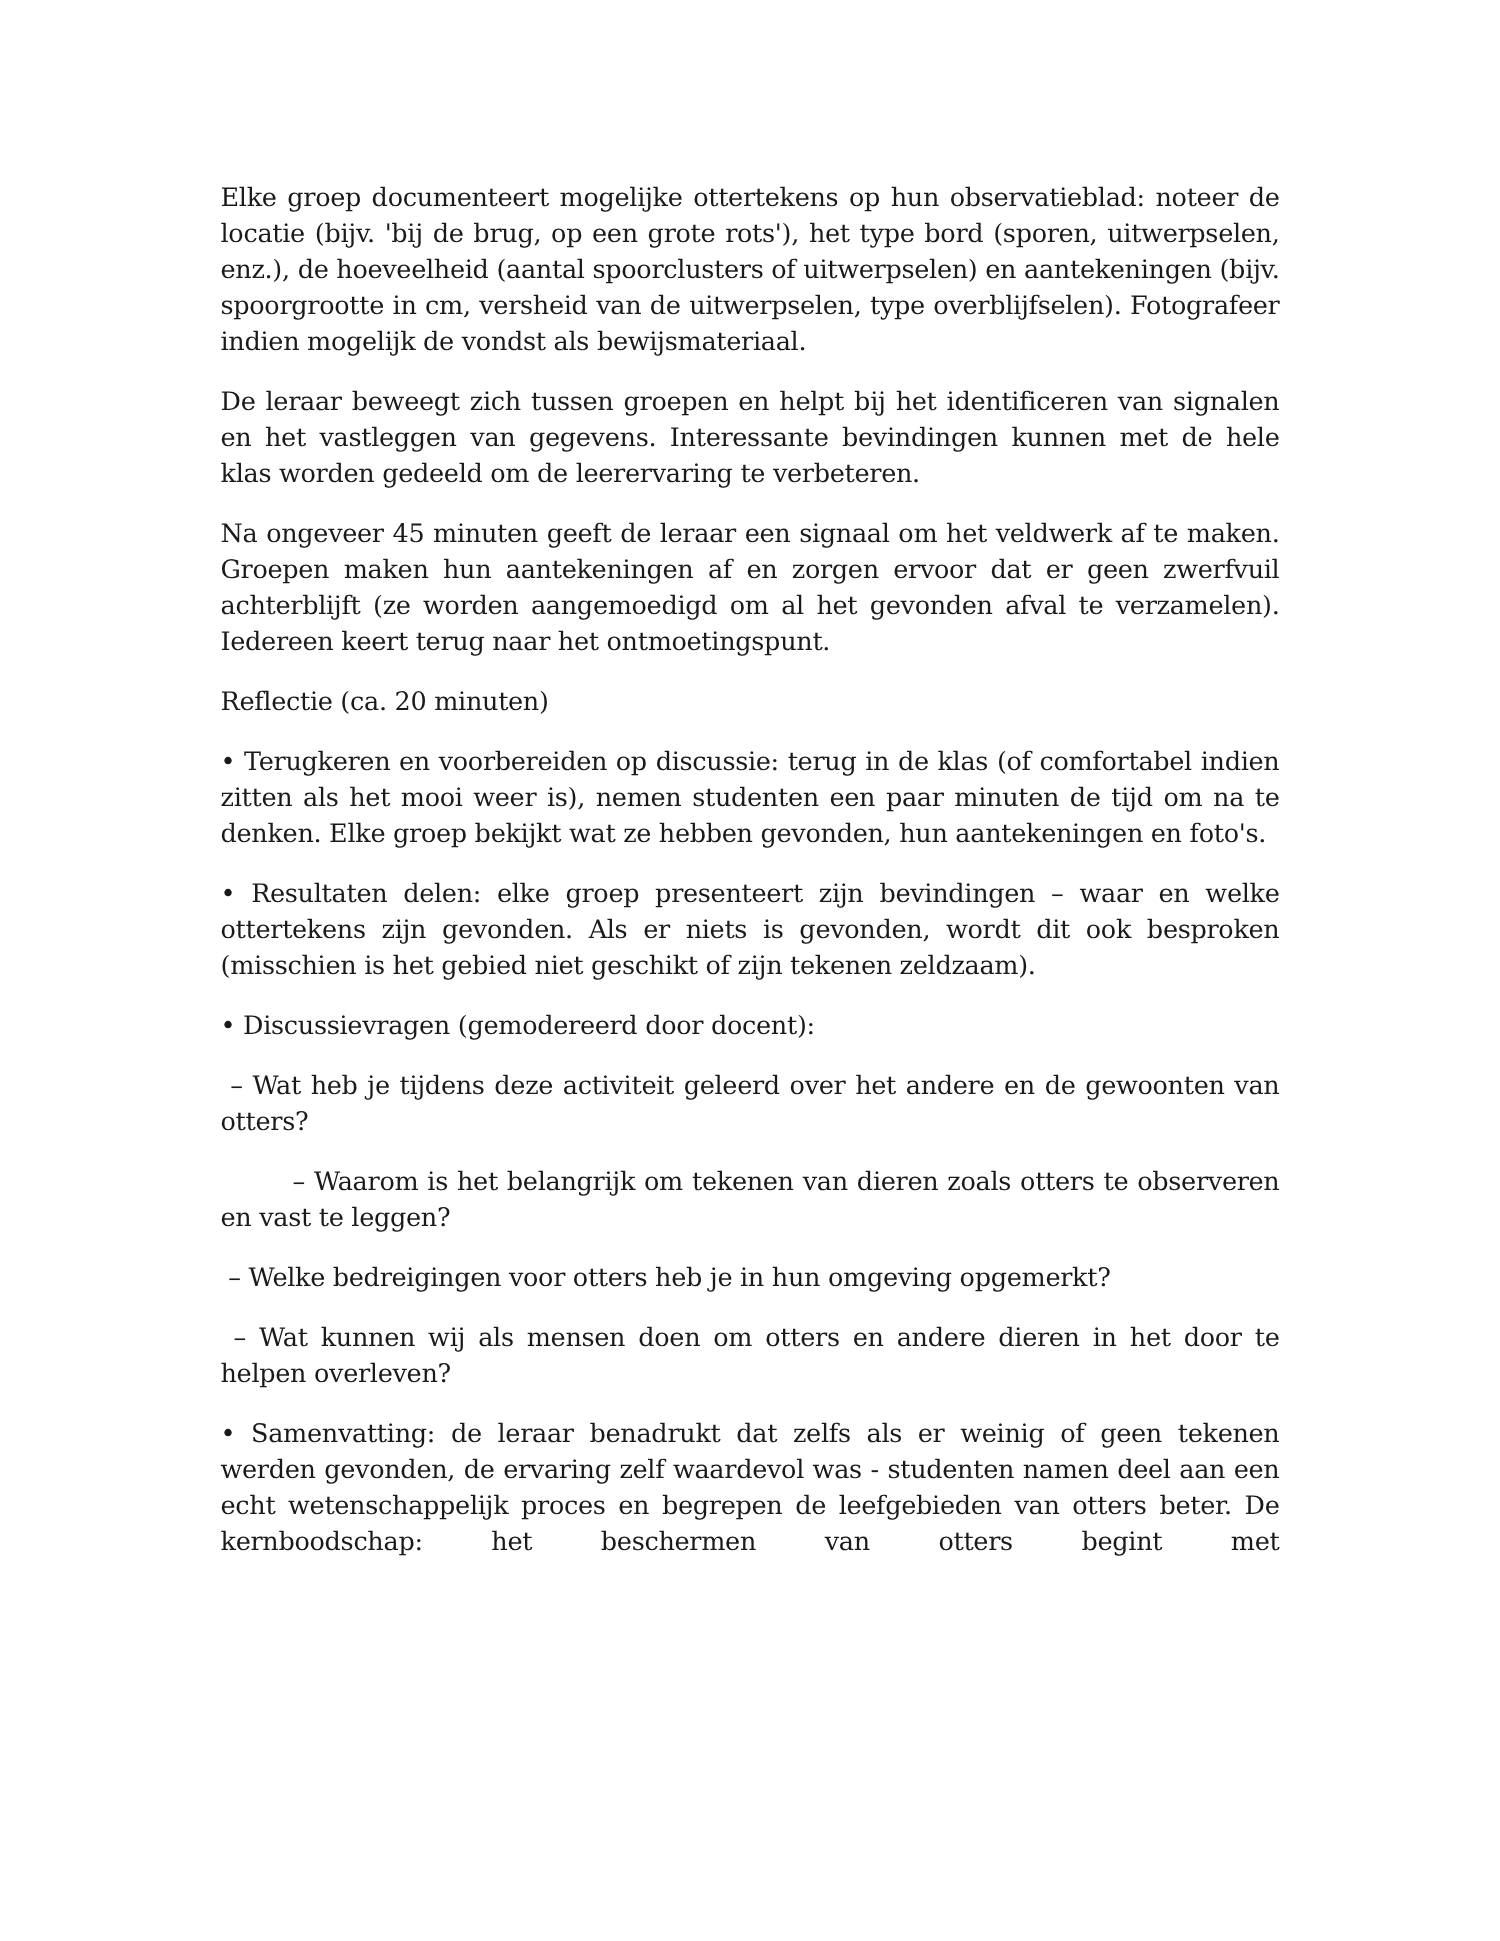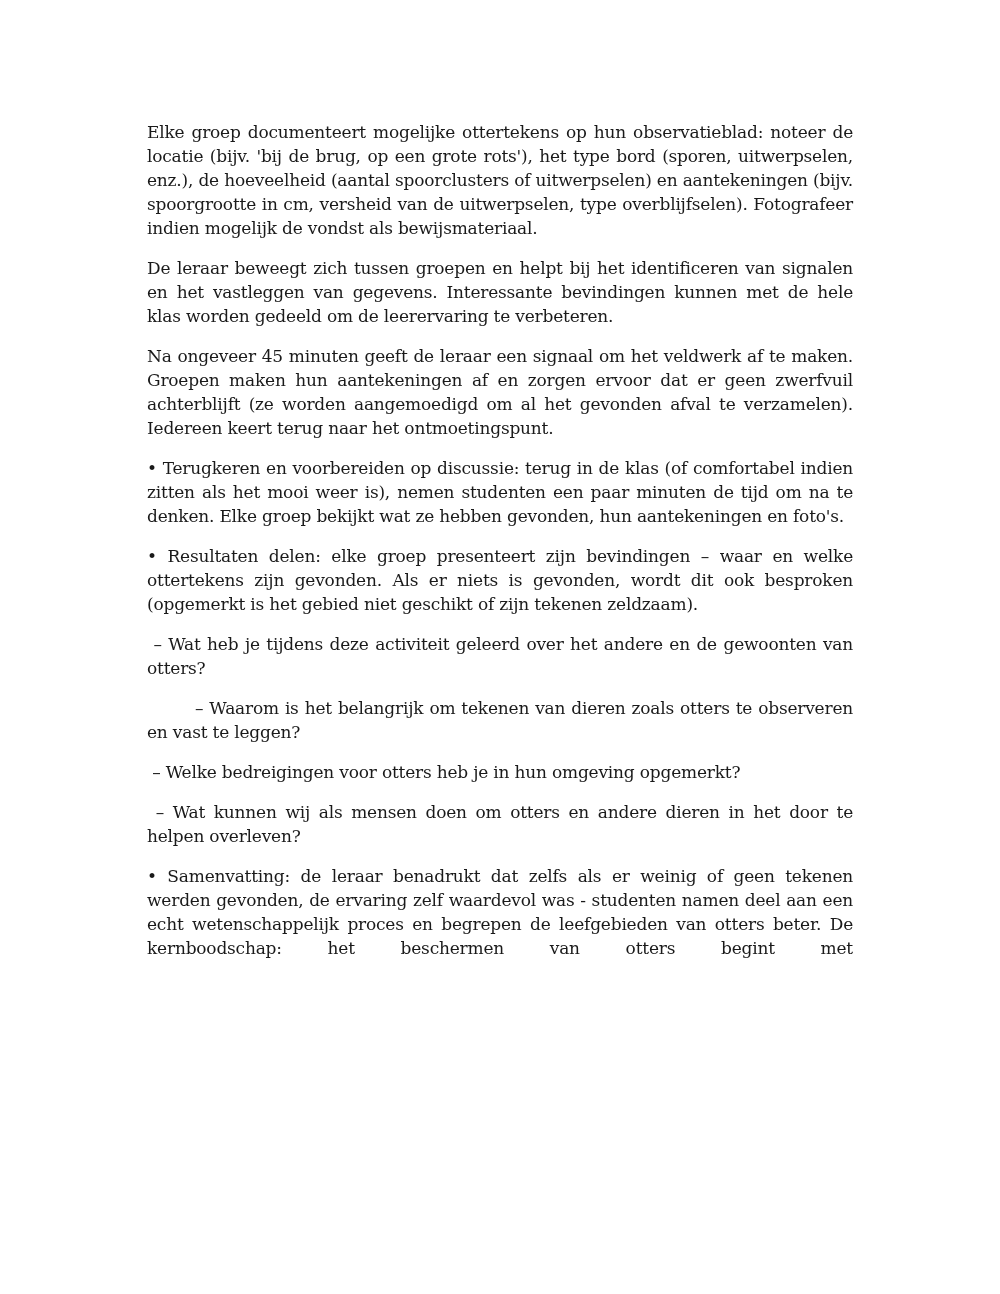--- a/index.html
+++ b/index.html
@@ -19,20 +19,22 @@
   .p.left { text-align: left; }
   .p.last { text-align: justify; text-align-last: justify; }
 </style>
 </head>
 <body>
 
 <div class="page">
   <p class="p">Elke groep documenteert mogelijke ottertekens op hun observatieblad: noteer de locatie (bijv. 'bij de brug, op een grote rots'), het type bord (sporen, uitwerpselen, enz.), de hoeveelheid (aantal spoorclusters of uitwerpselen) en aantekeningen (bijv. spoorgrootte in cm, versheid van de uitwerpselen, type overblijfselen). Fotografeer indien mogelijk de vondst als bewijsmateriaal.</p>
   <p class="p">De leraar beweegt zich tussen groepen en helpt bij het identificeren van signalen en het vastleggen van gegevens. Interessante bevindingen kunnen met de hele klas worden gedeeld om de leerervaring te verbeteren.</p>
   <p class="p">Na ongeveer 45 minuten geeft de leraar een signaal om het veldwerk af te maken. Groepen maken hun aantekeningen af en zorgen ervoor dat er geen zwerfvuil achterblijft (ze worden aangemoedigd om al het gevonden afval te verzamelen). Iedereen keert terug naar het ontmoetingspunt.</p>
+  <p class="p left">Reflectie (ca. 20 minuten)</p>
   <p class="p">• Terugkeren en voorbereiden op discussie: terug in de klas (of comfortabel indien zitten als het mooi weer is), nemen studenten een paar minuten de tijd om na te denken. Elke groep bekijkt wat ze hebben gevonden, hun aantekeningen en foto's.</p>
-  <p class="p">• Resultaten delen: elke groep presenteert zijn bevindingen – waar en welke ottertekens zijn gevonden. Als er niets is gevonden, wordt dit ook besproken (opgemerkt is het gebied niet geschikt of zijn tekenen zeldzaam).</p>
+  <p class="p">• Resultaten delen: elke groep presenteert zijn bevindingen – waar en welke ottertekens zijn gevonden. Als er niets is gevonden, wordt dit ook besproken (misschien is het gebied niet geschikt of zijn tekenen zeldzaam).</p>
+  <p class="p left">• Discussievragen (gemodereerd door docent):</p>
   <p class="p"> – Wat heb je tijdens deze activiteit geleerd over het andere en de gewoonten van otters?</p>
   <p class="p">        – Waarom is het belangrijk om tekenen van dieren zoals otters te observeren en vast te leggen?</p>
   <p class="p left"> – Welke bedreigingen voor otters heb je in hun omgeving opgemerkt?</p>
   <p class="p"> – Wat kunnen wij als mensen doen om otters en andere dieren in het door te helpen overleven?</p>
   <p class="p last">• Samenvatting: de leraar benadrukt dat zelfs als er weinig of geen tekenen werden gevonden, de ervaring zelf waardevol was - studenten namen deel aan een echt wetenschappelijk proces en begrepen de leefgebieden van otters beter. De kernboodschap: het beschermen van otters begint met</p>
 </div>
 
 </body></html>

